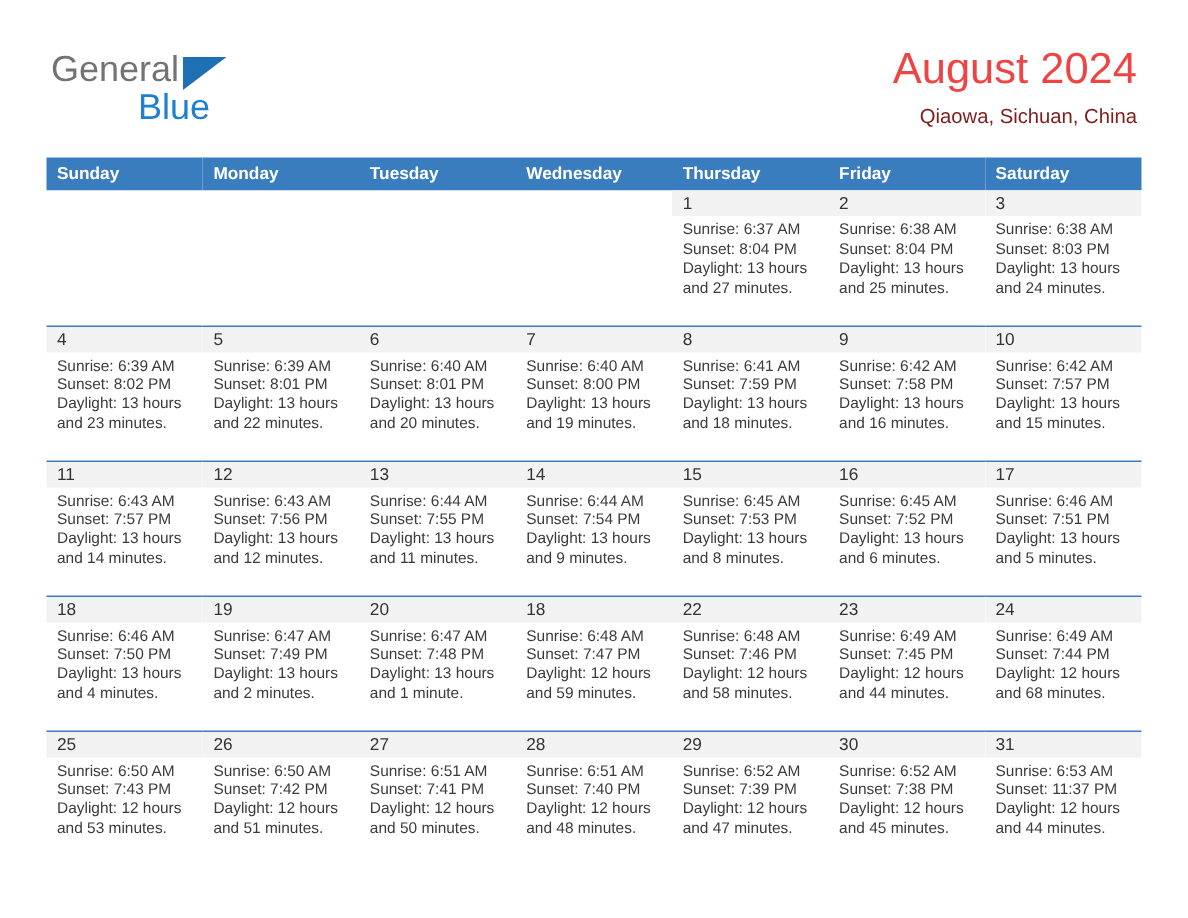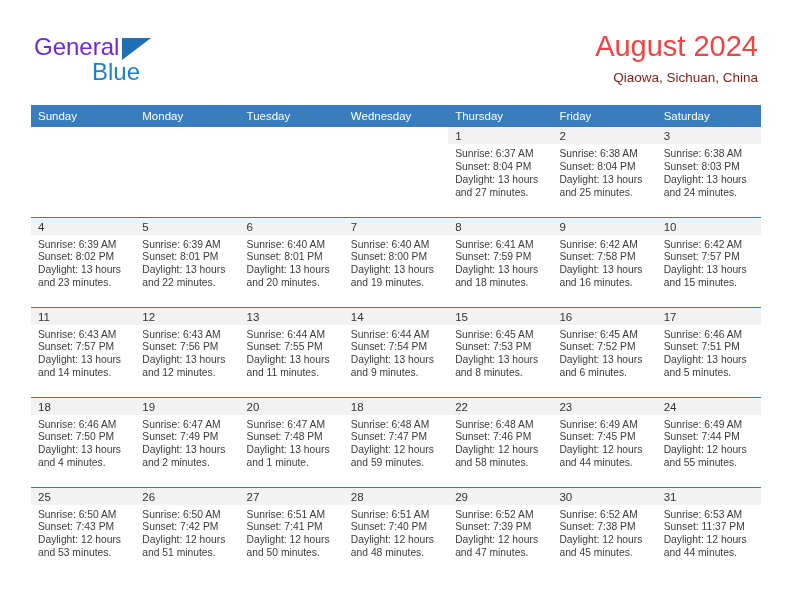--- a/index.html
+++ b/index.html
@@ -35,21 +35,21 @@
     top: 6px;
     width: 210px;
     height: 60px;
   }
   .brand-general {
     position: absolute;
     left: 0;
     top: 0;
     font-size: 24px;
     line-height: 26px;
-    color: #6d28d9;
+    color: #737373;
     letter-spacing: 0px;
     font-weight: 400;
   }
   .brand-triangle {
     position: absolute;
     left: 88px;
     top: 4px;
     width: 0;
     height: 0;
     border-left: 29px solid #1f6fb5;
@@ -95,21 +95,21 @@
   }
   table.cal {
     width: 730px;
     border-collapse: collapse;
     table-layout: fixed;
   }
   thead th {
     background: #3a7dbf;
     color: #ffffff;
     font-size: 11.5px;
-    font-weight: normal;
+    font-weight: bold;
     text-align: left;
     padding: 5px 0 5px 7px;
     height: 19px;
     box-sizing: border-box;
   }
   tbody td {
     vertical-align: top;
     padding: 0;
     border-top: 1px solid #3a7dbf;
     height: 90px;
@@ -425,21 +425,21 @@
                 <div>Daylight: 12 hours</div>
                 <div>and 44 minutes.</div>
               </div>
             </td>
             <td class="day-cell">
               <div class="daynum-strip">24</div>
               <div class="dayinfo">
                 <div>Sunrise: 6:49 AM</div>
                 <div>Sunset: 7:44 PM</div>
                 <div>Daylight: 12 hours</div>
-                <div>and 55 minutes.</div>
+                <div>and 68 minutes.</div>
               </div>
             </td>
           </tr>
           <tr>
             <td class="day-cell">
               <div class="daynum-strip">25</div>
               <div class="dayinfo">
                 <div>Sunrise: 6:50 AM</div>
                 <div>Sunset: 7:43 PM</div>
                 <div>Daylight: 12 hours</div>

